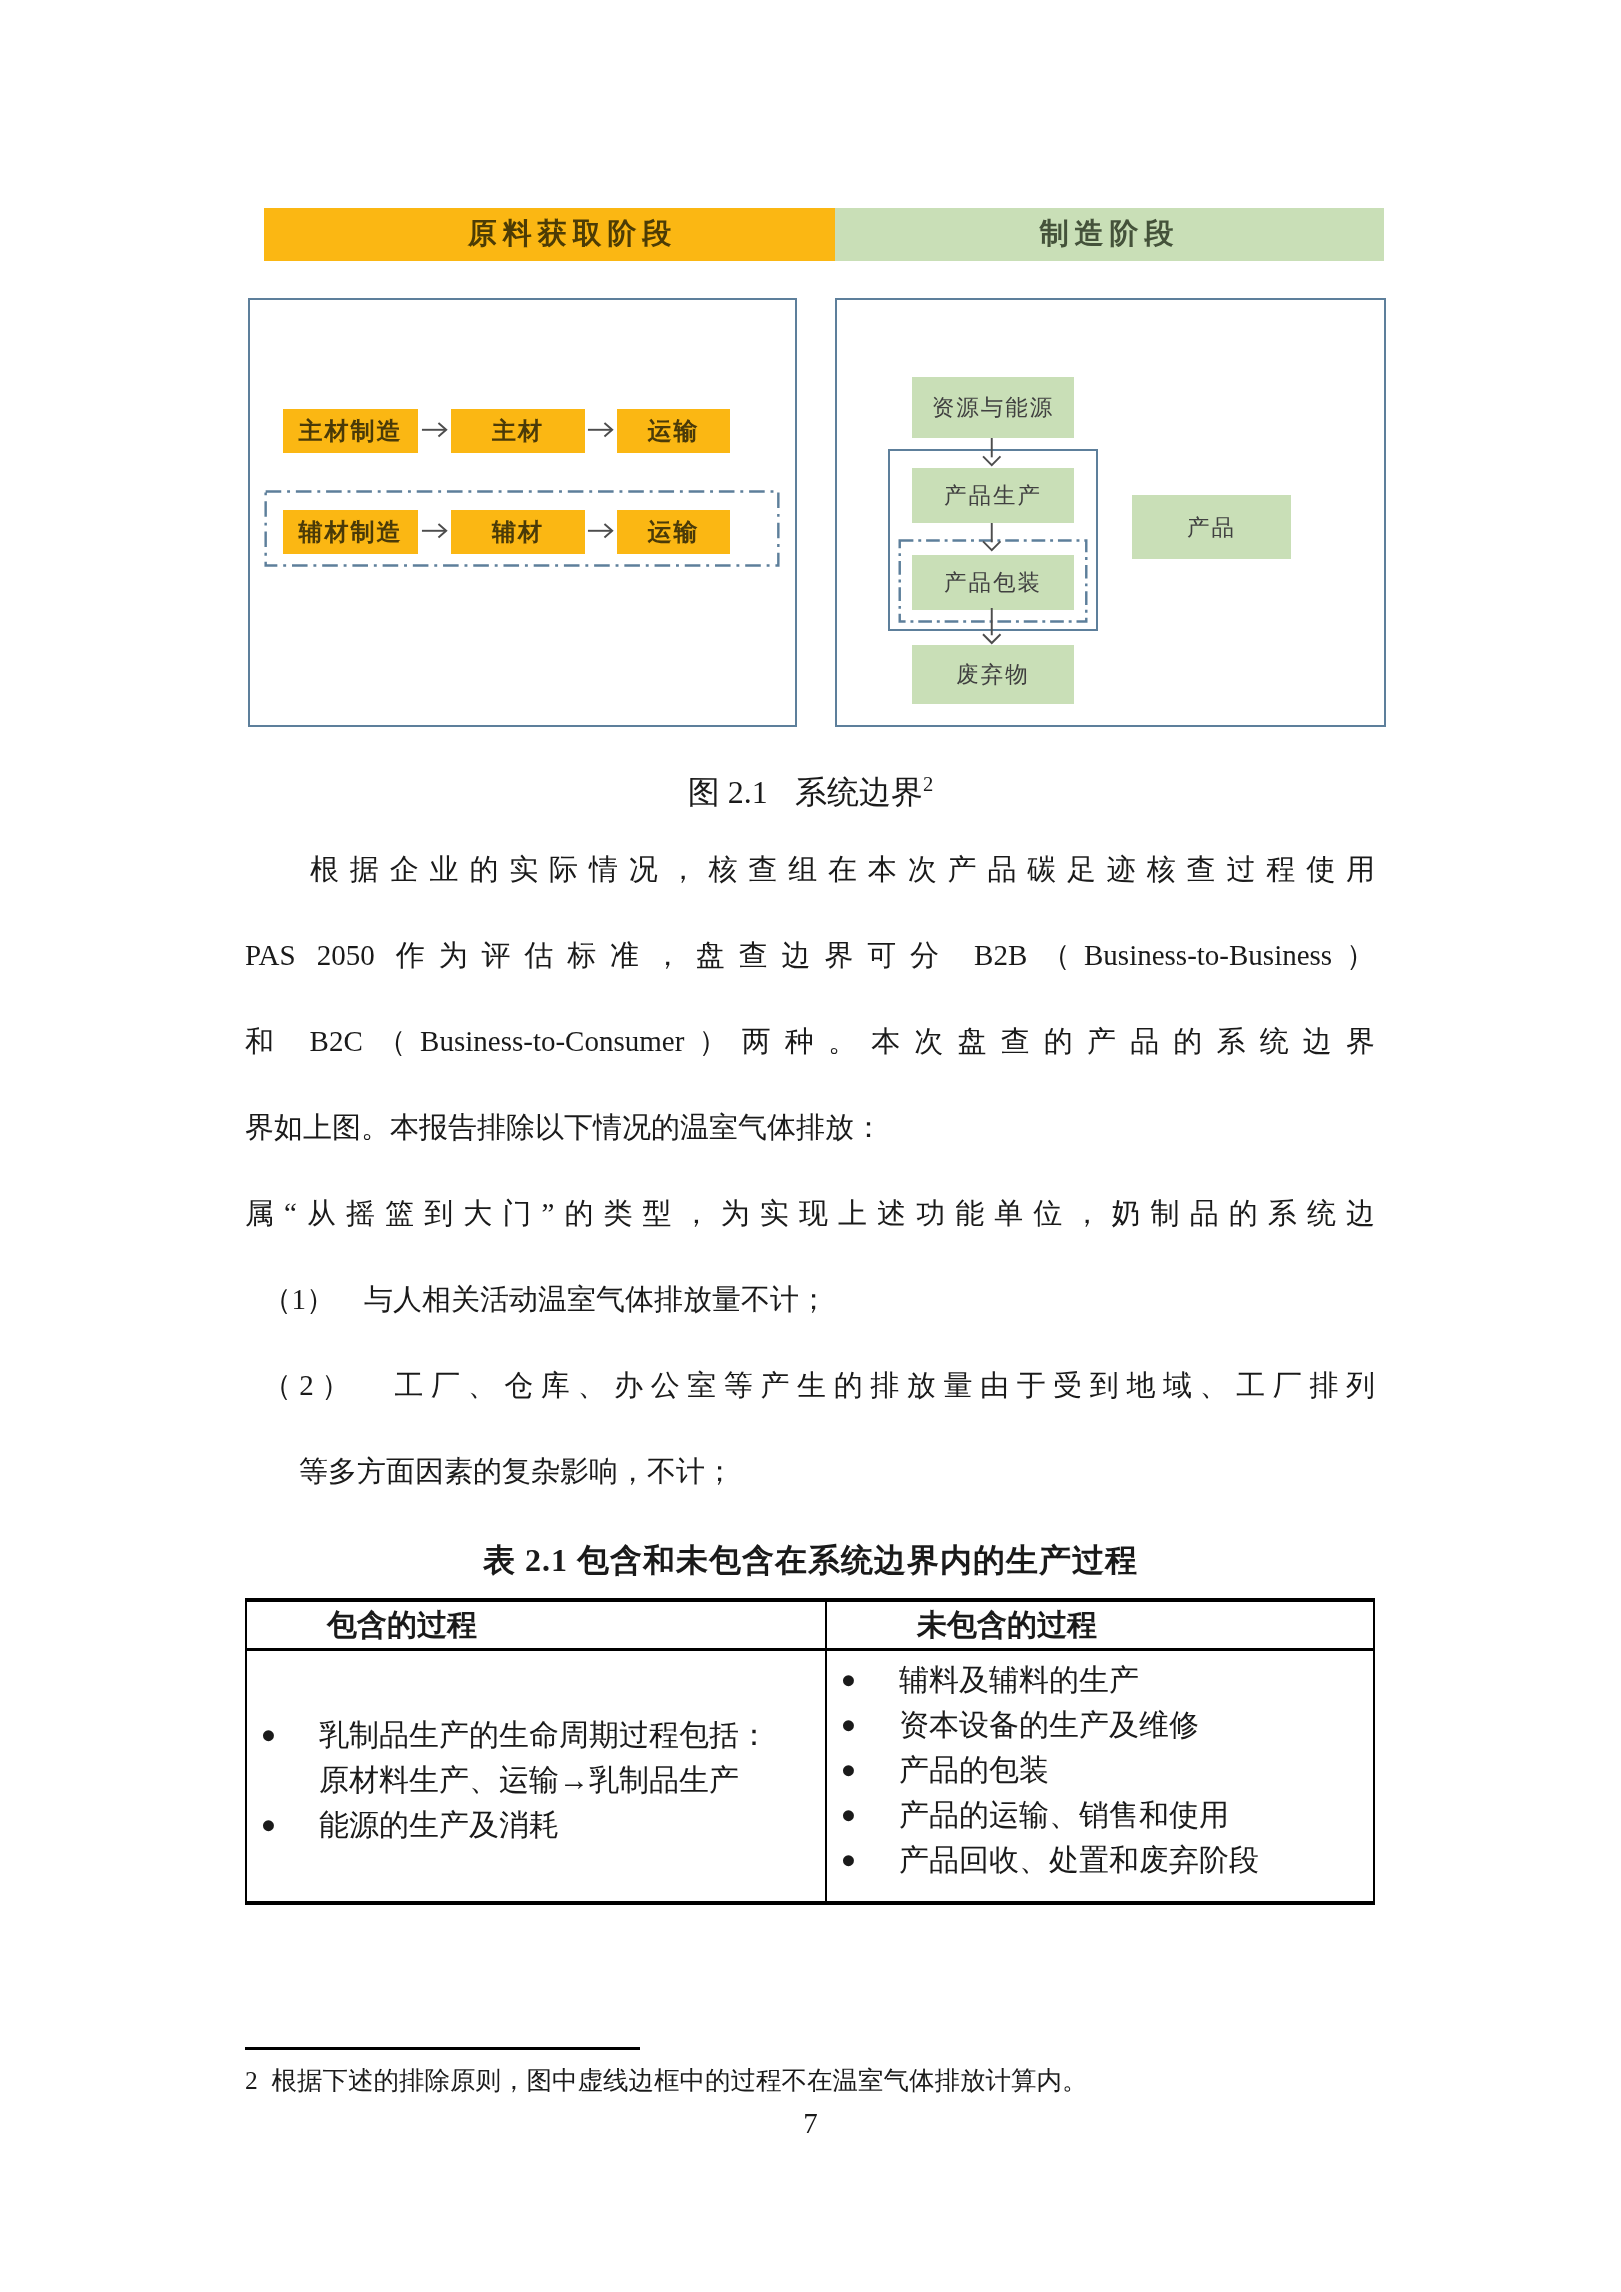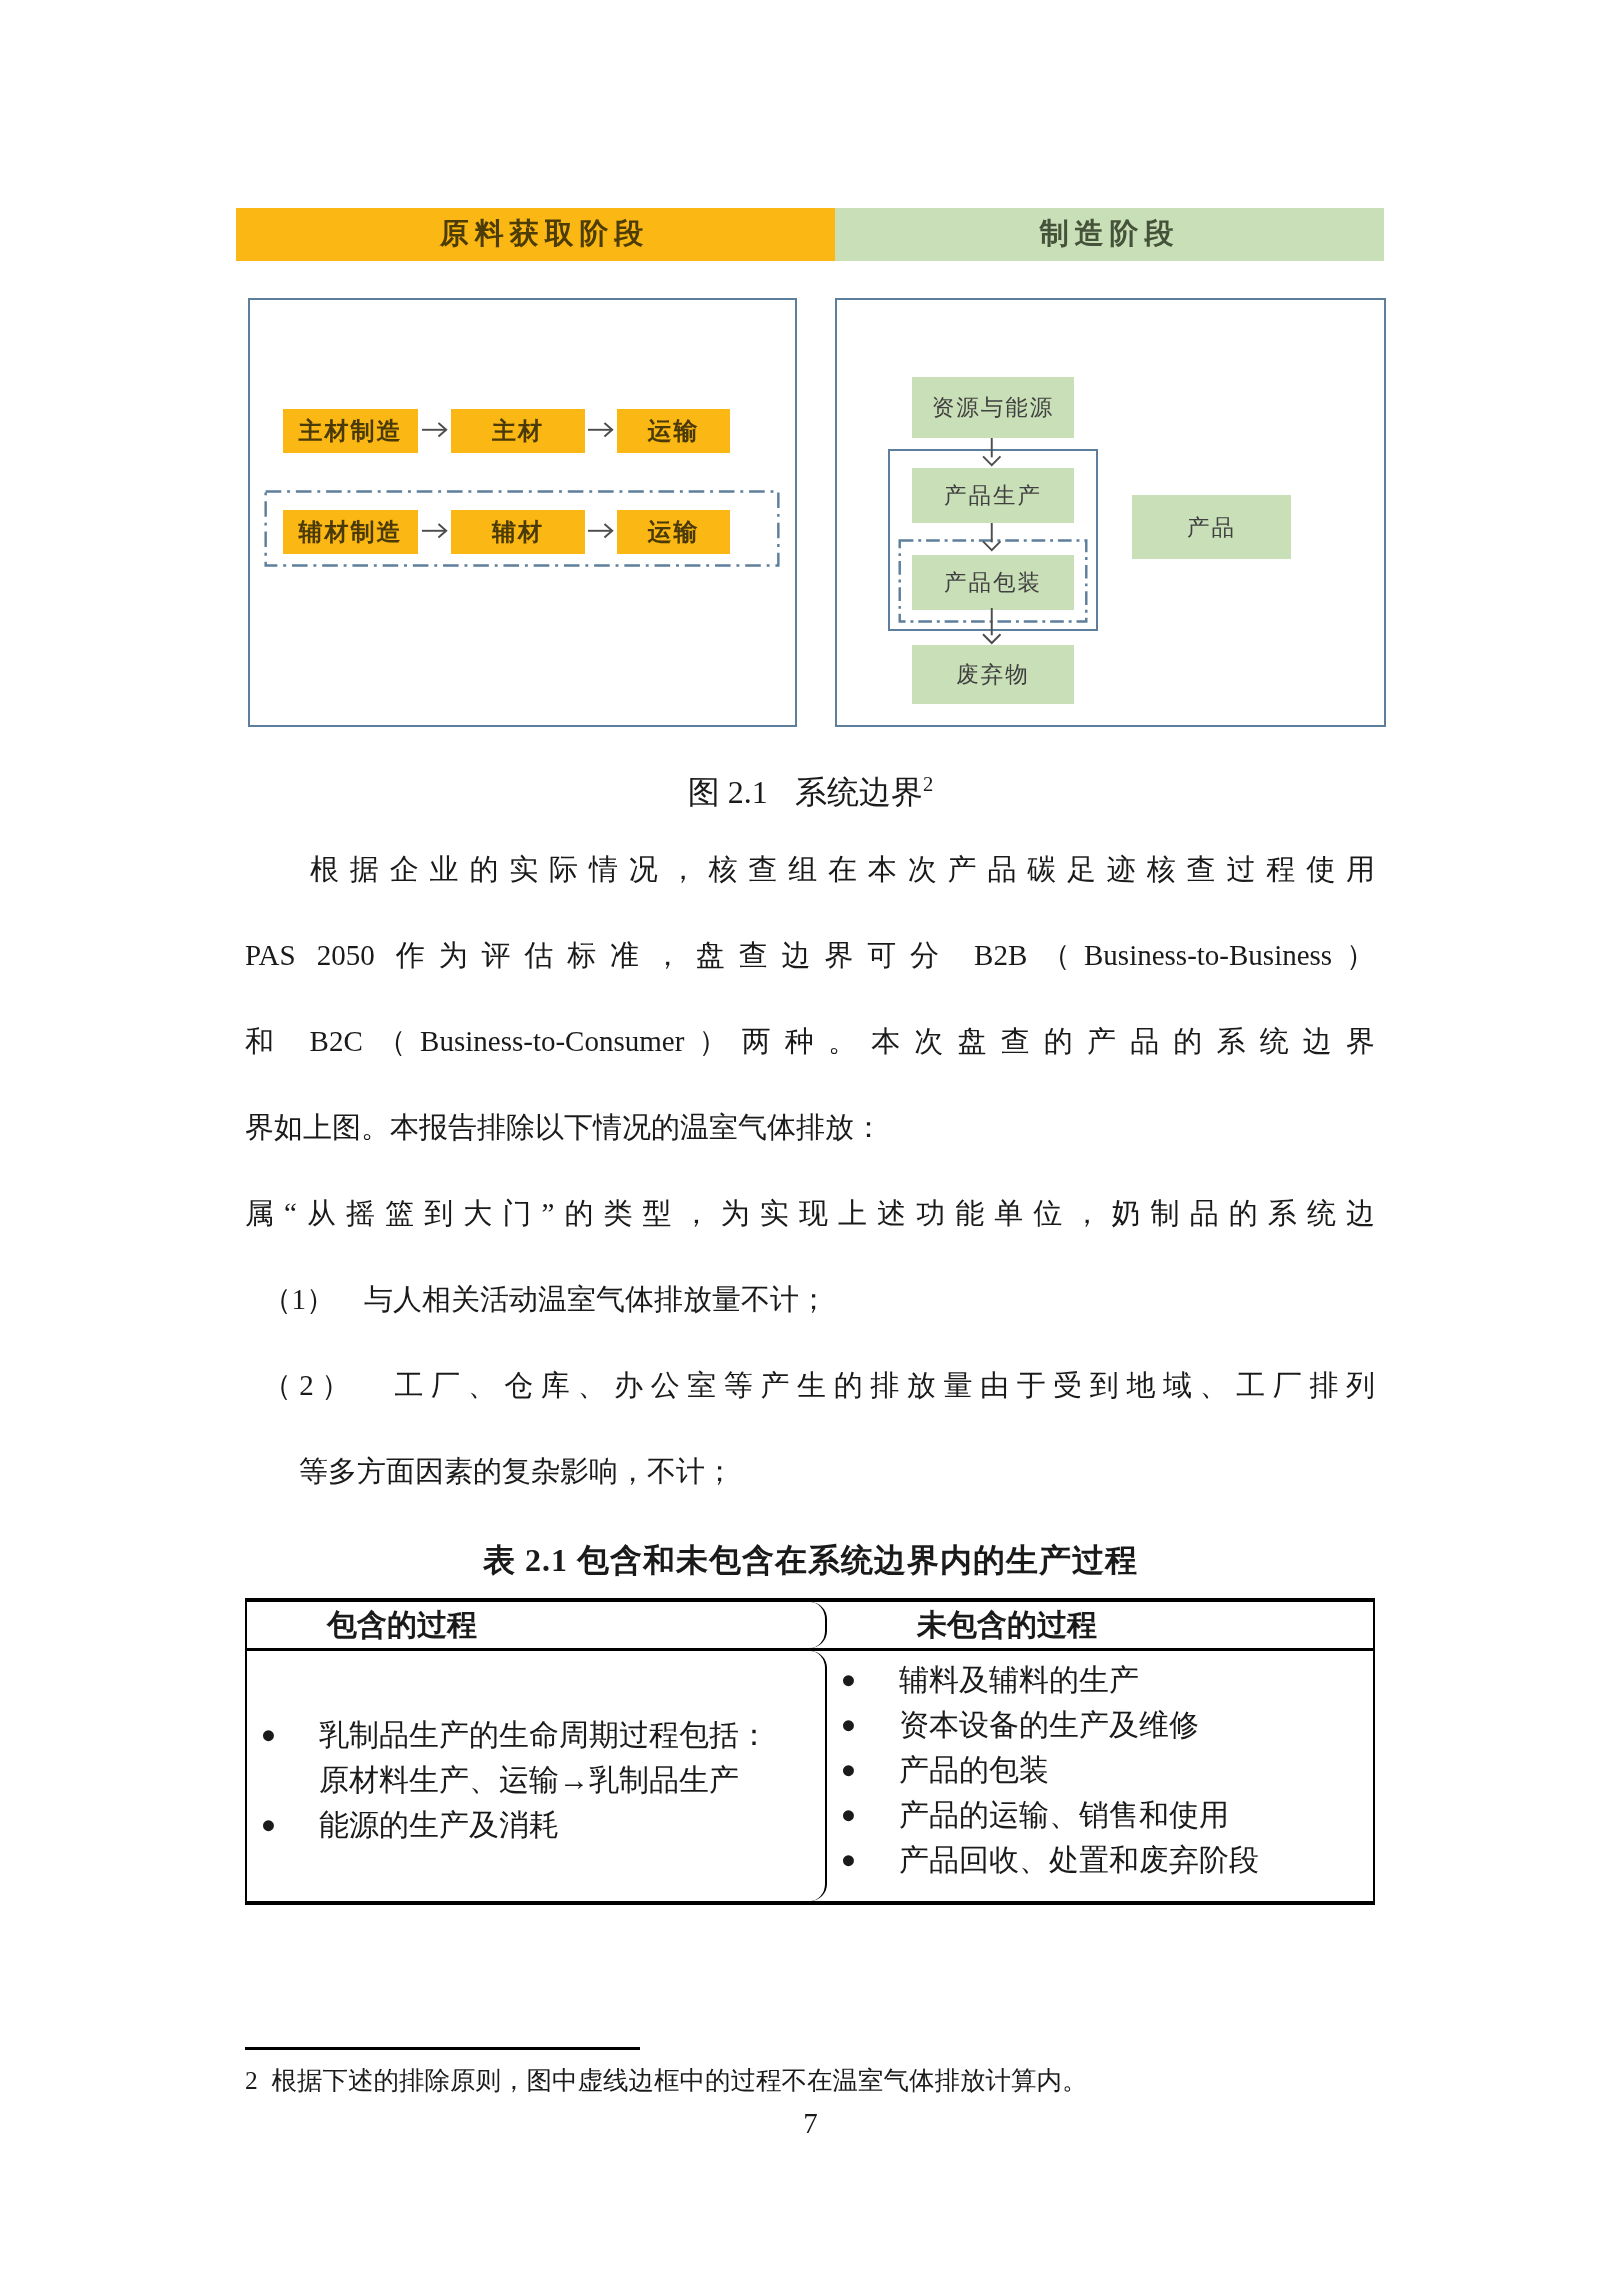--- a/index.html
+++ b/index.html
@@ -13,21 +13,21 @@
     overflow:hidden;
   }
   
   .figure{position:absolute;left:0;top:196px;width:1621px;height:568px;}
   .figure *{box-sizing:border-box;}
   .banner{
     position:absolute;height:53px;
     display:flex;align-items:center;justify-content:center;
     font-size:29px;font-weight:600;letter-spacing:5.9px;
   }
-  .banner.orange{left:236px;top:11.8px;width:617px;background:#fbb713;color:#4c3c05;}
+  .banner.orange{left:264px;top:11.8px;width:617px;background:#fbb713;color:#4c3c05;}
   .banner.green {left:835px;top:11.8px;width:549px;background:#c9dfb7;color:#44523a;}
   .panel{
     position:absolute;top:102px;height:429px;
     background:#ffffff;border:2px solid #5d7f9b;
   }
   .panel.left {left:248px;width:549px;}
   .panel.right{left:835px;width:551px;}
   .obox{
     position:absolute;height:44px;
     background:#fbb713;color:#4a3a08;
@@ -63,21 +63,21 @@
     text-align:center;font-size:32px;font-weight:700;letter-spacing:1px;
   }
   .tbl{
     position:absolute;left:245px;top:1598px;width:1130px;
     border-top:4.9px solid #000;border-bottom:4.9px solid #000;
     border-left:2.9px solid #000;border-right:2.9px solid #000;
     box-sizing:border-box;font-size:30px;
   }
   .tbl .hrow{display:flex;border-bottom:3.9px solid #000;}
   .tbl .brow{display:flex;}
-  .tbl .lcell{width:580px;border-right:2.9px solid #000;box-sizing:border-box;border-radius:17px;}
+  .tbl .lcell{width:580px;border-right:2.9px solid #000;box-sizing:border-box;}
   .tbl .rcell{flex:1;}
   .tbl .hcell{height:46px;line-height:46px;font-weight:700;}
   .tbl .hcell.l{padding-left:80px;}
   .tbl .hcell.r{padding-left:90px;}
   .tbl .bcell{padding-top:5.9px;padding-bottom:7.8px;min-height:236px;}
   .tbl .bcell.l{padding-top:61px;}
   .tbl .li{position:relative;padding-left:72px;line-height:45px;}
   .tbl .bullet{position:absolute;left:13.7px;top:0;font-size:25.5px;}
   
   .fn-rule{position:absolute;left:245px;top:2047px;width:395px;height:2.9px;background:#000;}

